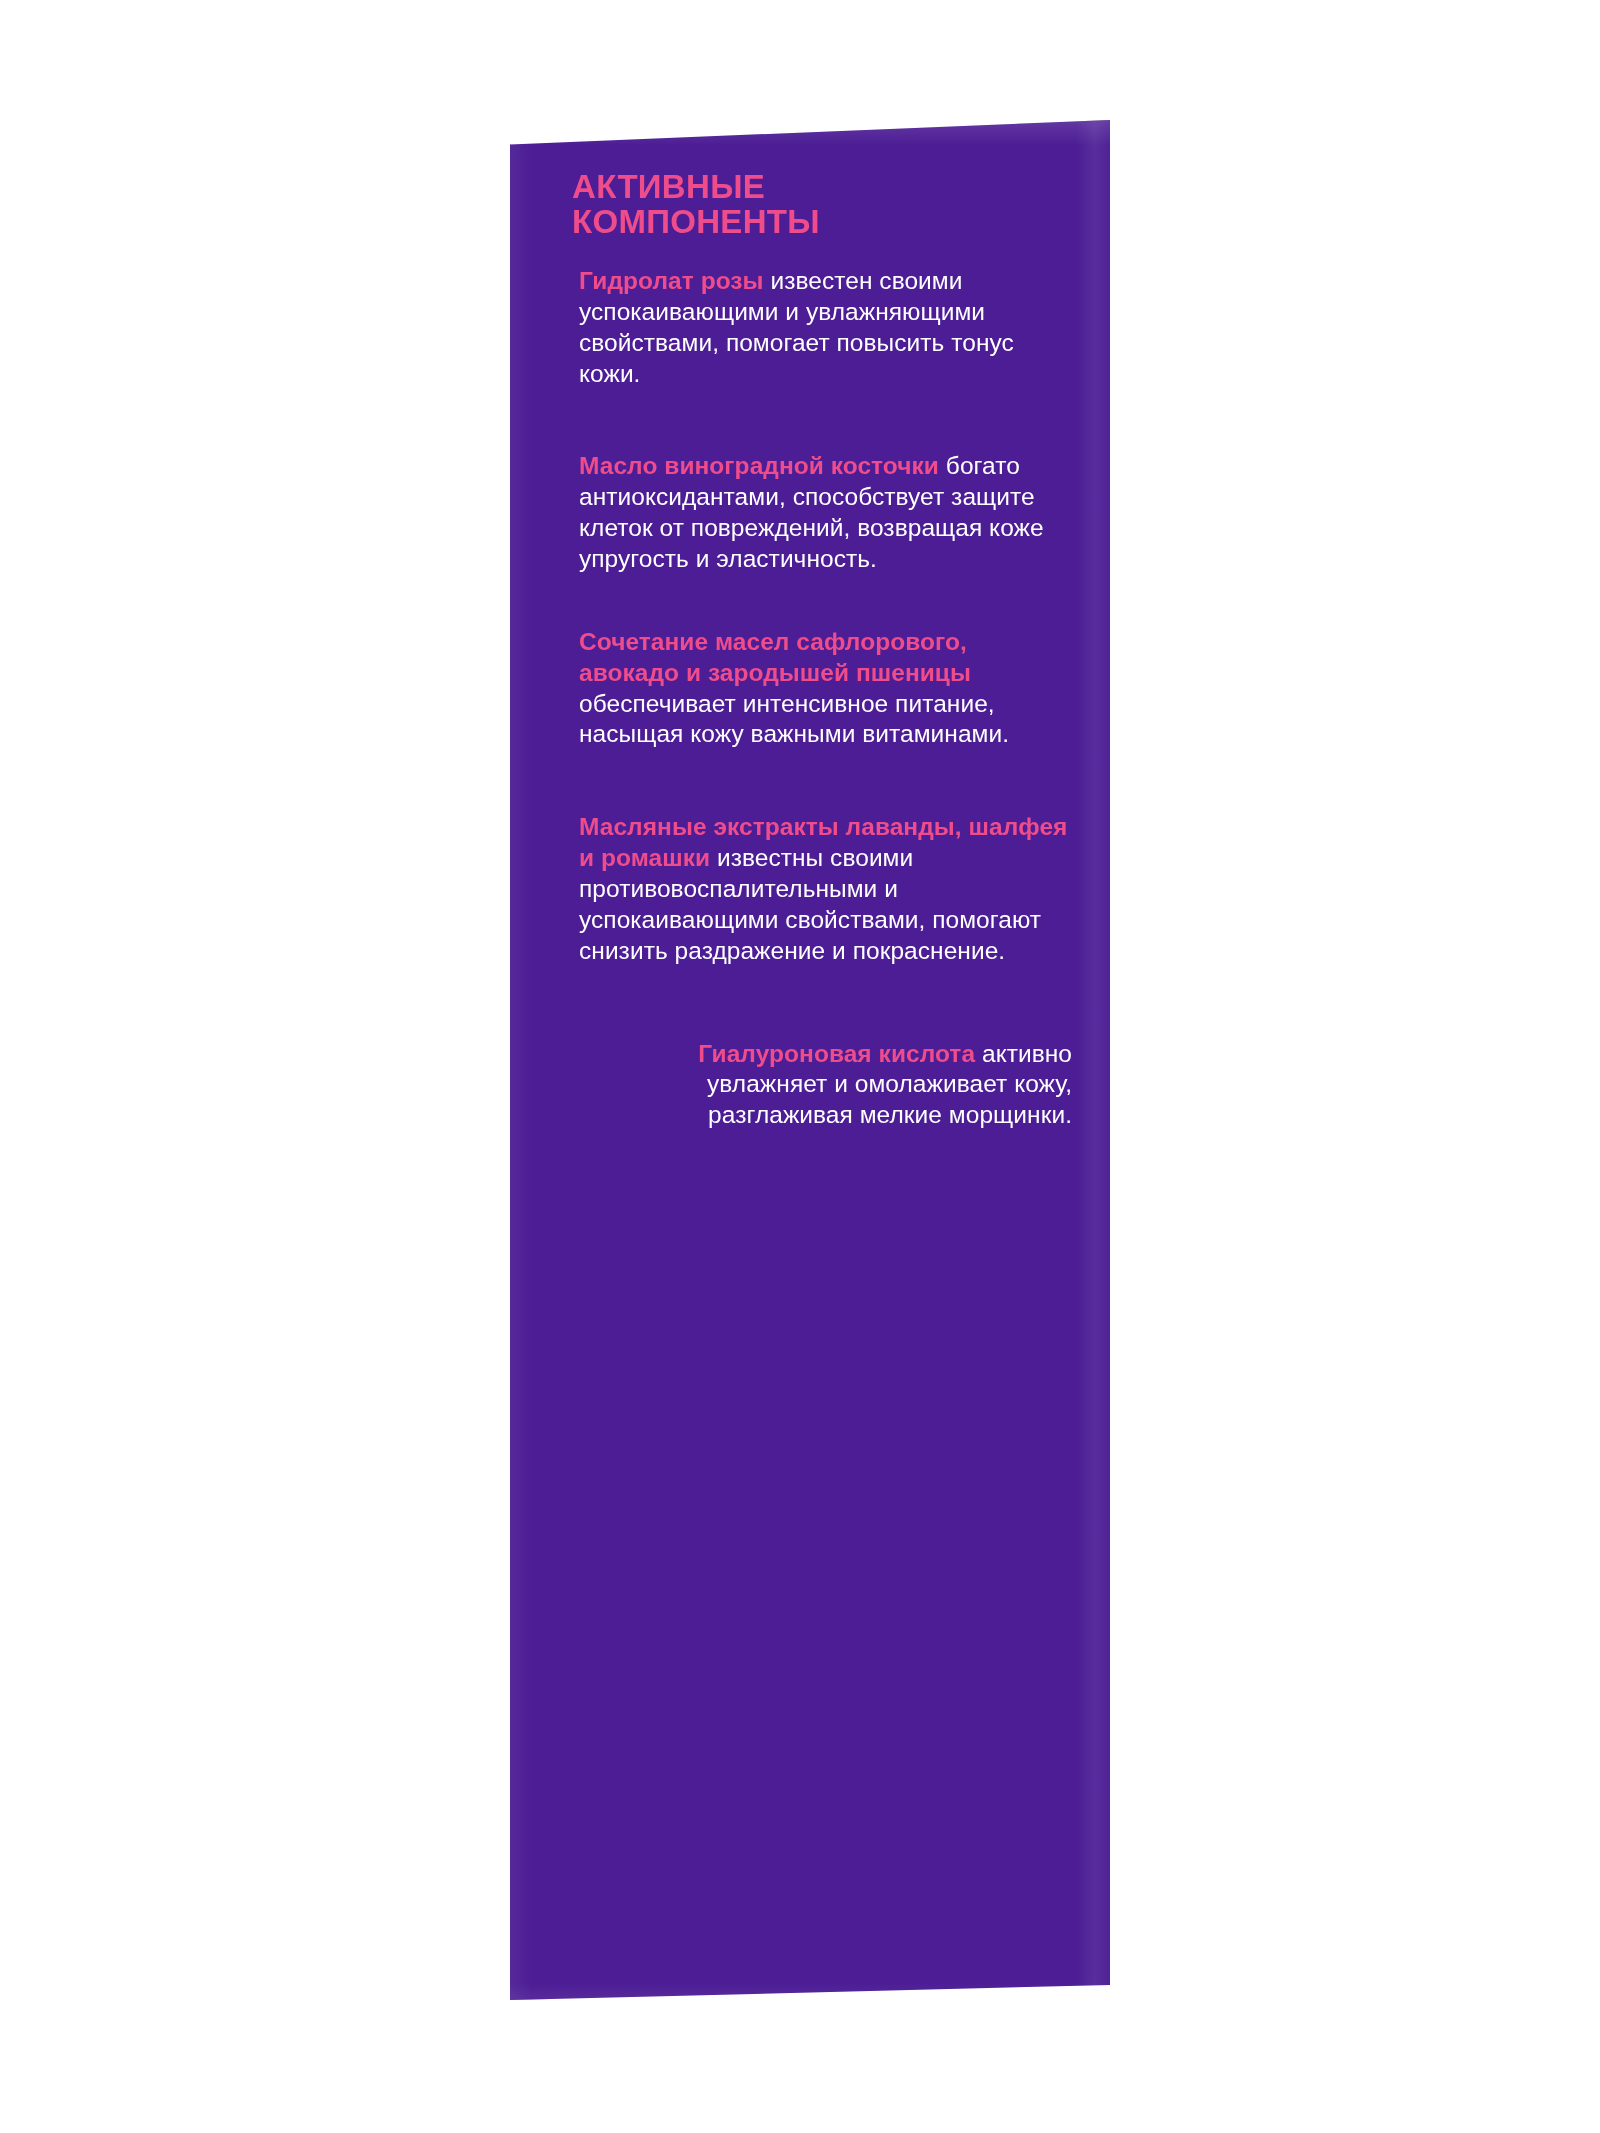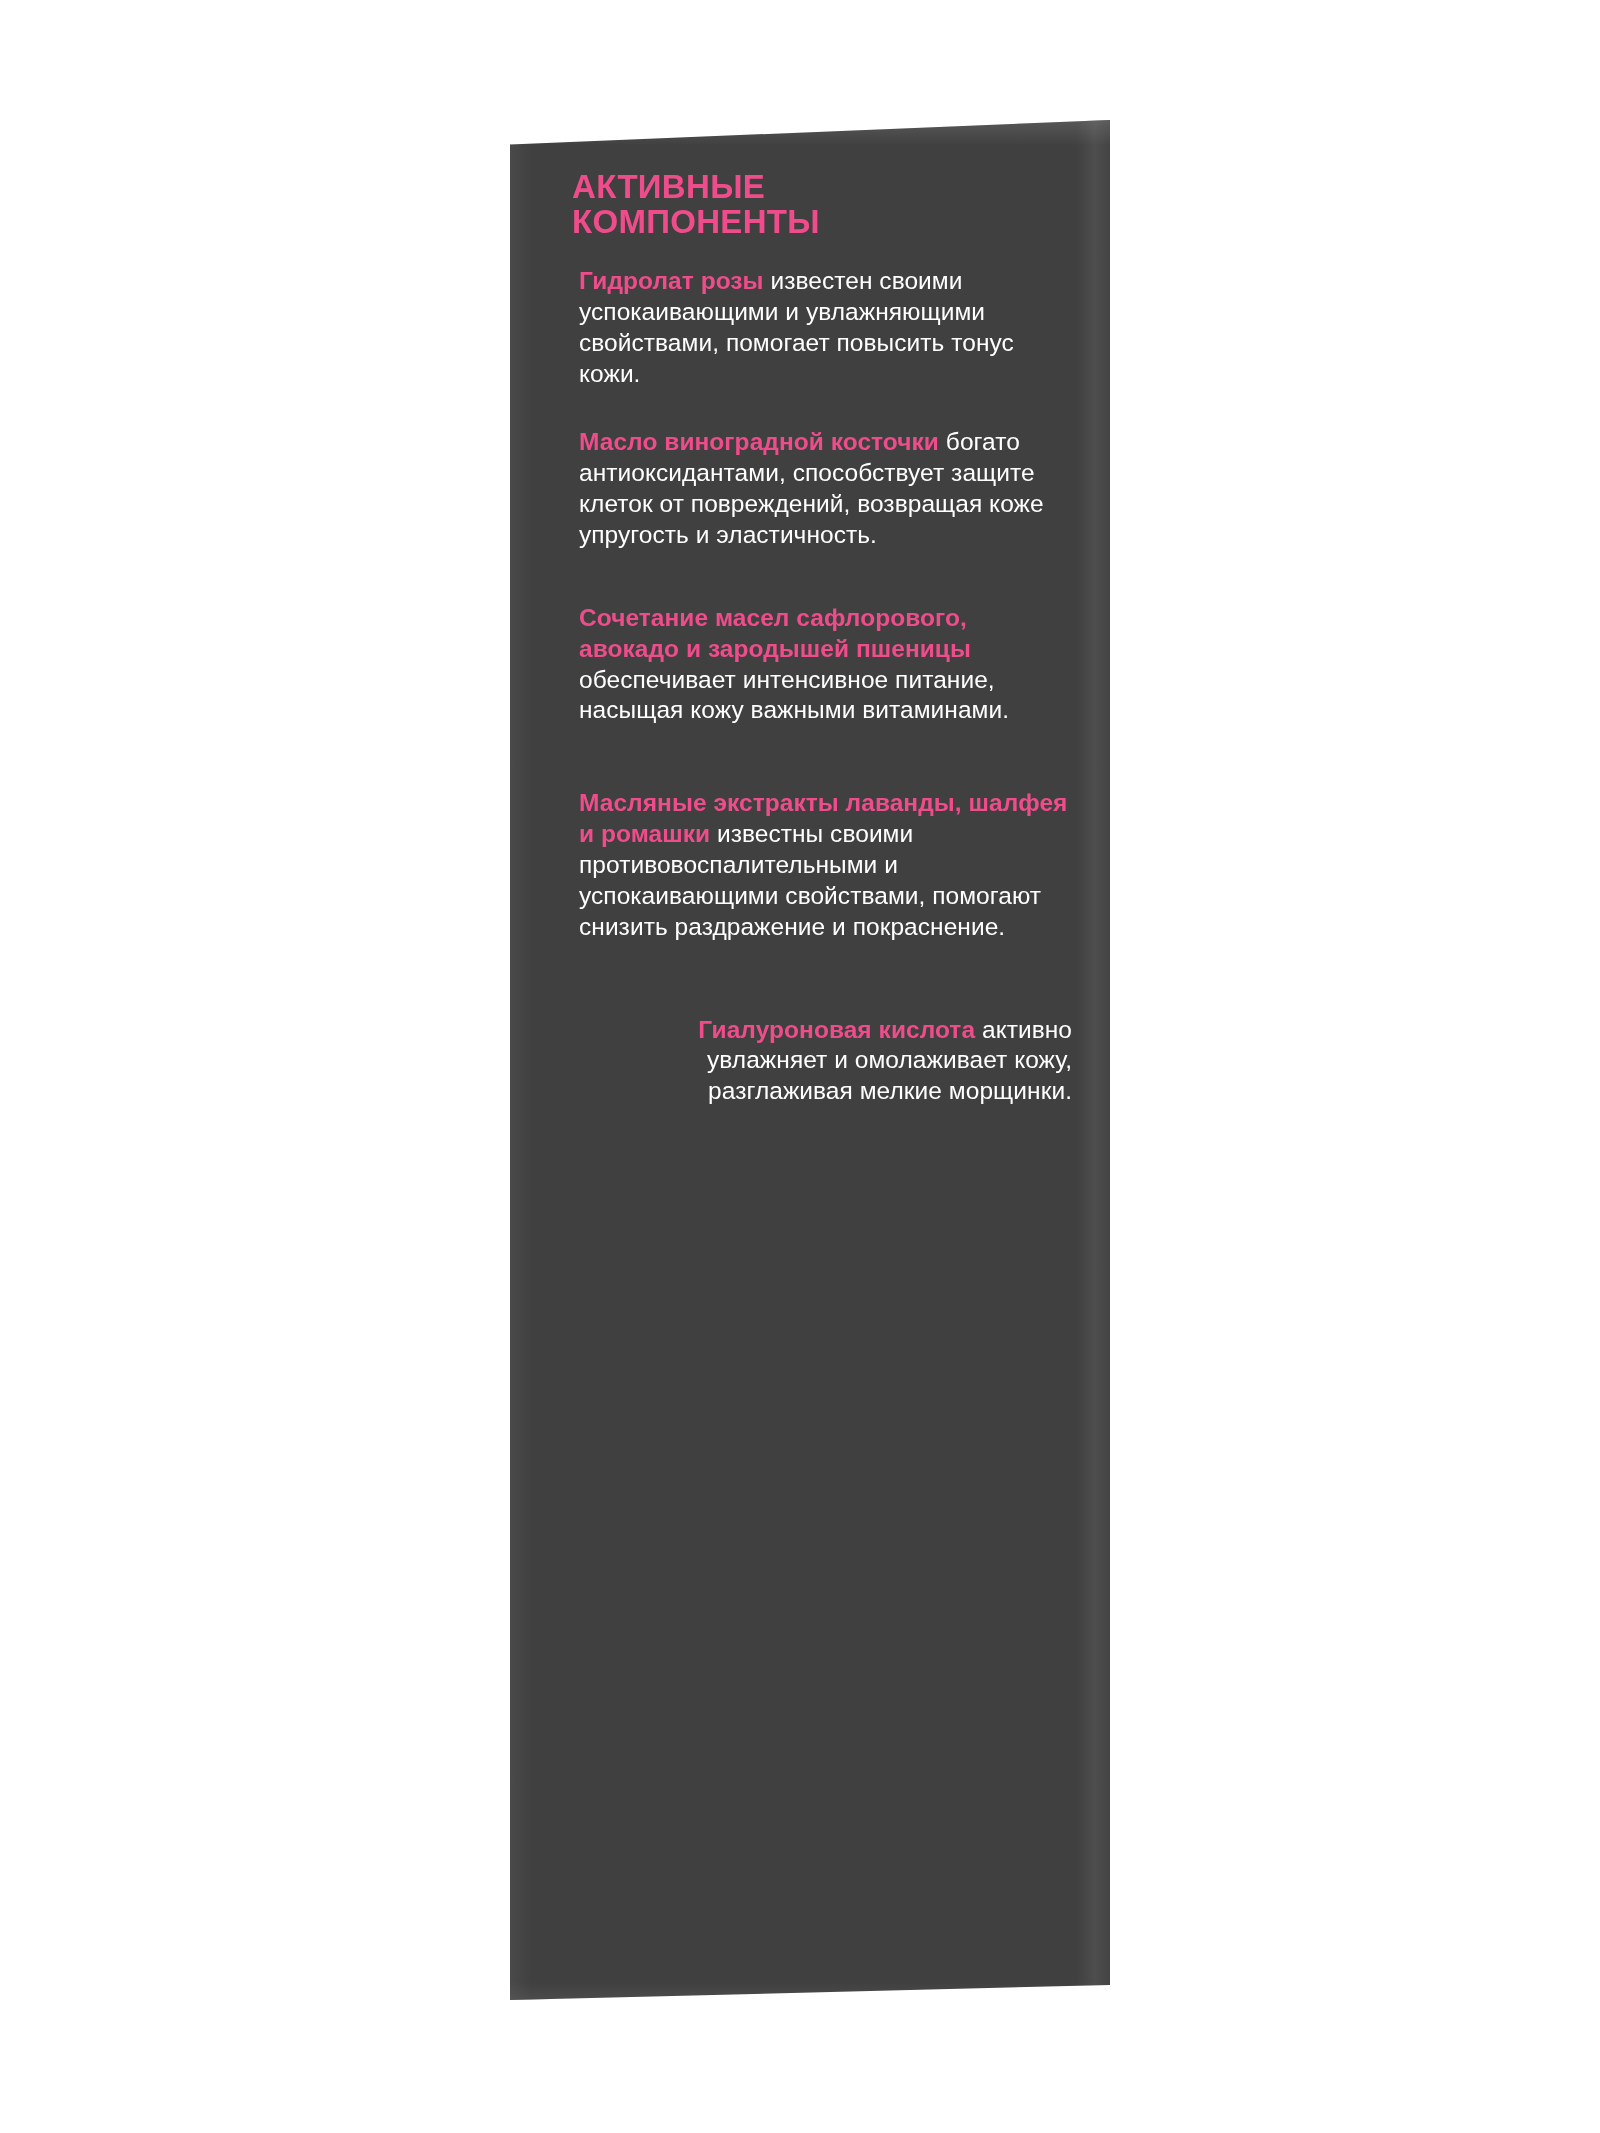--- a/index.html
+++ b/index.html
@@ -21,21 +21,21 @@
     inset: 0;
     background: #ffffff;
   }
 
   .box {
     position: absolute;
     left: 510px;
     top: 120px;
     width: 600px;
     height: 1880px;
-    background: #404040;
+    background: #4c1d95;
     
     clip-path: polygon(0% 1.3%, 100% 0%, 100% 99.2%, 0% 100%);
     box-shadow: 0 0 2px rgba(0,0,0,0.4);
   }
 
   
   .box-sheen-right {
     position: absolute;
     right: 0;
     top: 0;
@@ -104,21 +104,21 @@
   .ing-name {
     color: #ef4c8b;
     font-weight: bold;
   }
   .ing-desc {
     color: #ffffff;
     font-weight: normal;
   }
 
   
-  .ing-1 { margin-bottom: 38px; }
+  .ing-1 { margin-bottom: 62px; }
   .ing-2 { }
   .ing-3 { margin-bottom: 62px; }
   .ing-4 { margin-bottom: 62px; }
   .ing-5 { margin-bottom: 72px; }
 </style>
 </head>
 <body>
 
 <div class="scene">
   <div class="box">

